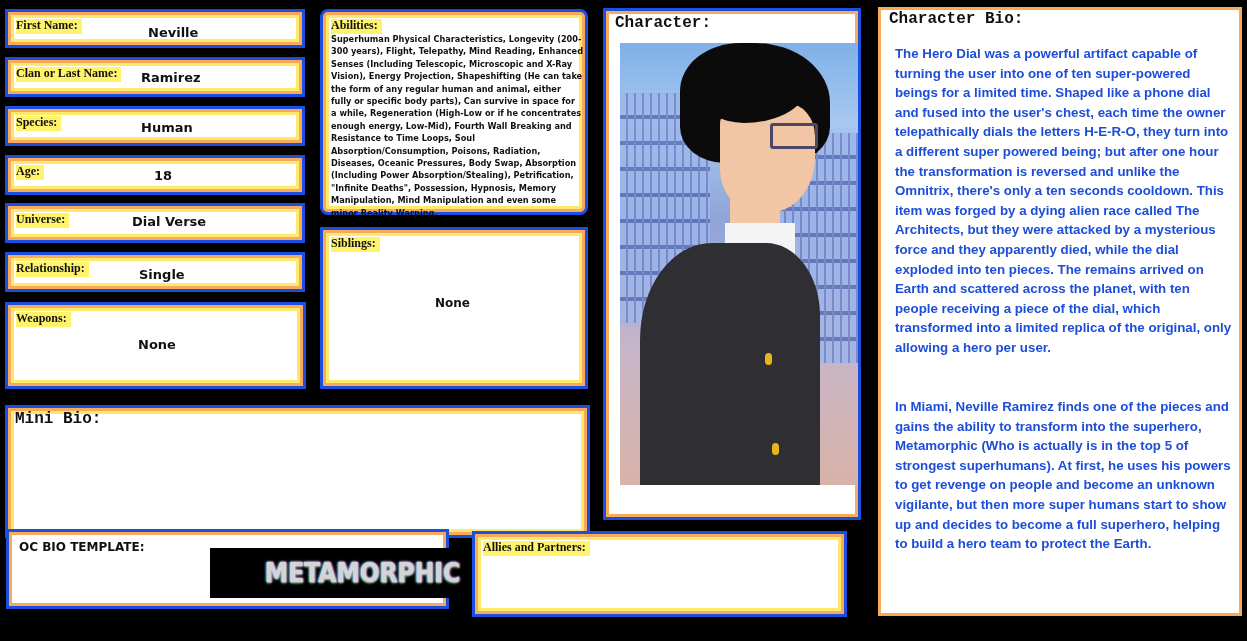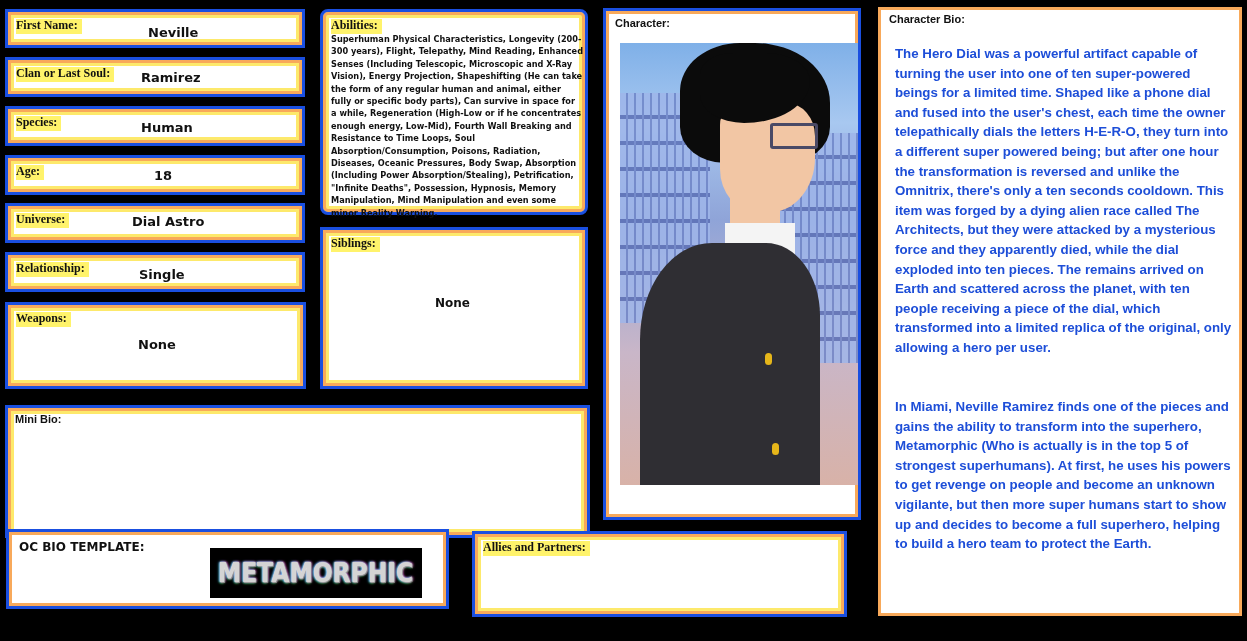--- a/index.html
+++ b/index.html
@@ -20,21 +20,21 @@
   .box.orange {
     border:3px solid #f8a95a;
     box-shadow:none;
   }
   .label {
     position:absolute; left:8px; top:7px;
     font-family:"Liberation Serif", "DejaVu Serif", serif;
     font-weight:bold; font-size:12px; color:#111;
     background:#fff36b; padding:0 4px 2px 0; line-height:13px;
   }
-  .label.nohl { background:transparent; font-family:Liberation Sans, sans-serif; font-size:11px; }
+  .label.nohl { background:transparent; font-family:Liberation Mono, monospace; font-size:16px; }
   .value {
     position:absolute; font-weight:bold; font-size:13px; color:#111;
     font-family:"DejaVu Sans", sans-serif;
   }
   .small-text {
     position:absolute; font-weight:bold; font-size:8.2px; line-height:12.4px; color:#111;
     font-family:"DejaVu Sans", sans-serif;
   }
   .para {
     position:absolute; font-weight:bold; color:#1d4ed8; font-family:Liberation Sans, sans-serif;
@@ -48,52 +48,52 @@
       repeating-linear-gradient(90deg, transparent 0 6px, #6f85c8 6px 8px),
       repeating-linear-gradient(180deg, #9fb6ea 0 22px, #5b6fb5 22px 26px);
     opacity:.85;
   }
   .hair { position:absolute; background:#0b0b0b; }
   .skin { position:absolute; background:#f2c6a4; }
   .jacket { position:absolute; background:#2f2e33; }
   .shirt { position:absolute; background:#f4f4f4; }
   .button-dot { position:absolute; width:7px; height:12px; border-radius:4px; background:#e6b61a; }
   .logo {
-    position:absolute; left:210px; top:548px; width:212px; height:50px; background:#000;
-    display:flex; align-items:center; justify-content:center;
+    position:absolute; left:210px; top:548px; width:261px; height:50px; background:#000;
+    display:flex; align-items:center; justify-content:flex-end;
   }
   .logo span {
     font-family:"DejaVu Sans", sans-serif; font-weight:bold; font-size:26px; letter-spacing:0px;
     color:#d4d4d4;
     text-shadow: 0 0 2px #fff, 1px 1px 0 #777, -1px 0 3px #39f, 1px 0 3px #f3c, 0 1px 3px #3f3;
     transform:scaleX(0.9);
   }
 </style>
 </head>
 <body>
 
 <div class="box" style="left:5px;top:9px;width:300px;height:39px;">
   <span class="label">First Name:</span>
   <span class="value" style="left:140px;top:13px;">Neville</span>
 </div>
 <div class="box" style="left:5px;top:57px;width:300px;height:40px;">
-  <span class="label">Clan or Last Soul:</span>
+  <span class="label">Clan or Last Name:</span>
   <span class="value" style="left:133px;top:10px;">Ramirez</span>
 </div>
 <div class="box" style="left:5px;top:106px;width:300px;height:40px;">
   <span class="label">Species:</span>
   <span class="value" style="left:133px;top:11px;">Human</span>
 </div>
 <div class="box" style="left:5px;top:155px;width:300px;height:40px;">
   <span class="label">Age:</span>
   <span class="value" style="left:146px;top:10px;">18</span>
 </div>
 <div class="box" style="left:5px;top:203px;width:300px;height:40px;">
   <span class="label">Universe:</span>
-  <span class="value" style="left:124px;top:8px;">Dial Astro</span>
+  <span class="value" style="left:124px;top:8px;">Dial Verse</span>
 </div>
 <div class="box" style="left:5px;top:252px;width:300px;height:40px;">
   <span class="label">Relationship:</span>
   <span class="value" style="left:131px;top:12px;">Single</span>
 </div>
 <div class="box" style="left:5px;top:302px;width:301px;height:87px;">
   <span class="label">Weapons:</span>
   <span class="value" style="left:130px;top:32px;">None</span>
 </div>
 

